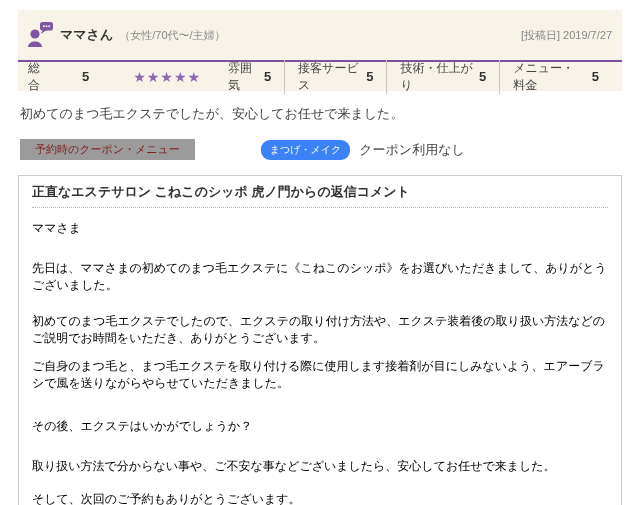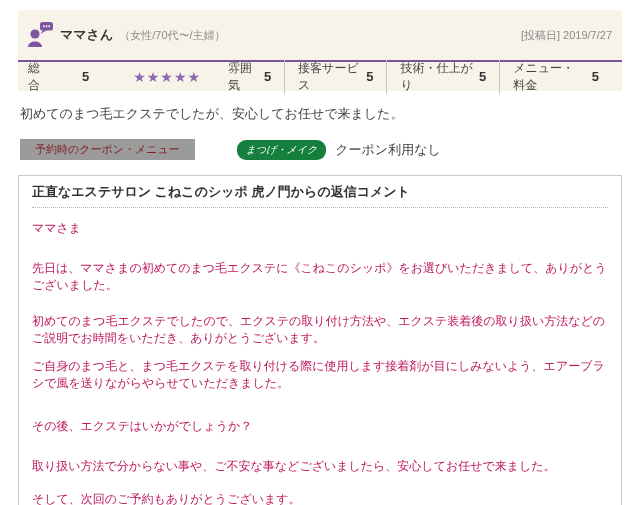--- a/index.html
+++ b/index.html
@@ -39,39 +39,39 @@
   
   .comment { font-size: 13px; color: #444; margin: 14px 2px 0 2px; }
 
   
   .badge-row { display: flex; align-items: center; margin: 16px 2px 0 2px; }
   .badge-gray {
     background: #9b9b9b; color: #7f1d1d;
     font-size: 11px; padding: 3px 15px;
   }
   .pill-pink {
-    background: #15803d; color: #fff;
+    background: #3b82f6; color: #fff;
     font-size: 10px; padding: 3px 9px;
-    border-radius: 9px; margin-left: 42px; font-style: italic;
+    border-radius: 9px; margin-left: 66px;
   }
   .coupon-usage { font-size: 13px; color: #444; margin-left: 9px; }
 
   
   .reply-box {
     border: 1px solid #ccc;
     margin-top: 15px;
     padding: 7px 13px 12px 13px;
   }
   .reply-title {
     font-size: 13px; font-weight: bold; color: #333;
     padding-bottom: 6px;
     border-bottom: 1px dotted #b5b5b5;
     margin-bottom: 12px;
   }
-  .reply-body p { font-size: 12px; color: #be185d; line-height: 17px; }
+  .reply-body p { font-size: 12px; color: #000000; line-height: 17px; }
   .mb23 { margin-bottom: 23px; }
   .mb13 { margin-bottom: 19px; }
   .mb11 { margin-bottom: 11px; }
   .mb26 { margin-bottom: 26px; }
   .mb31 { margin-bottom: 31px; }
   .mb16 { margin-bottom: 16px; }
 </style>
 </head>
 <body>
 

